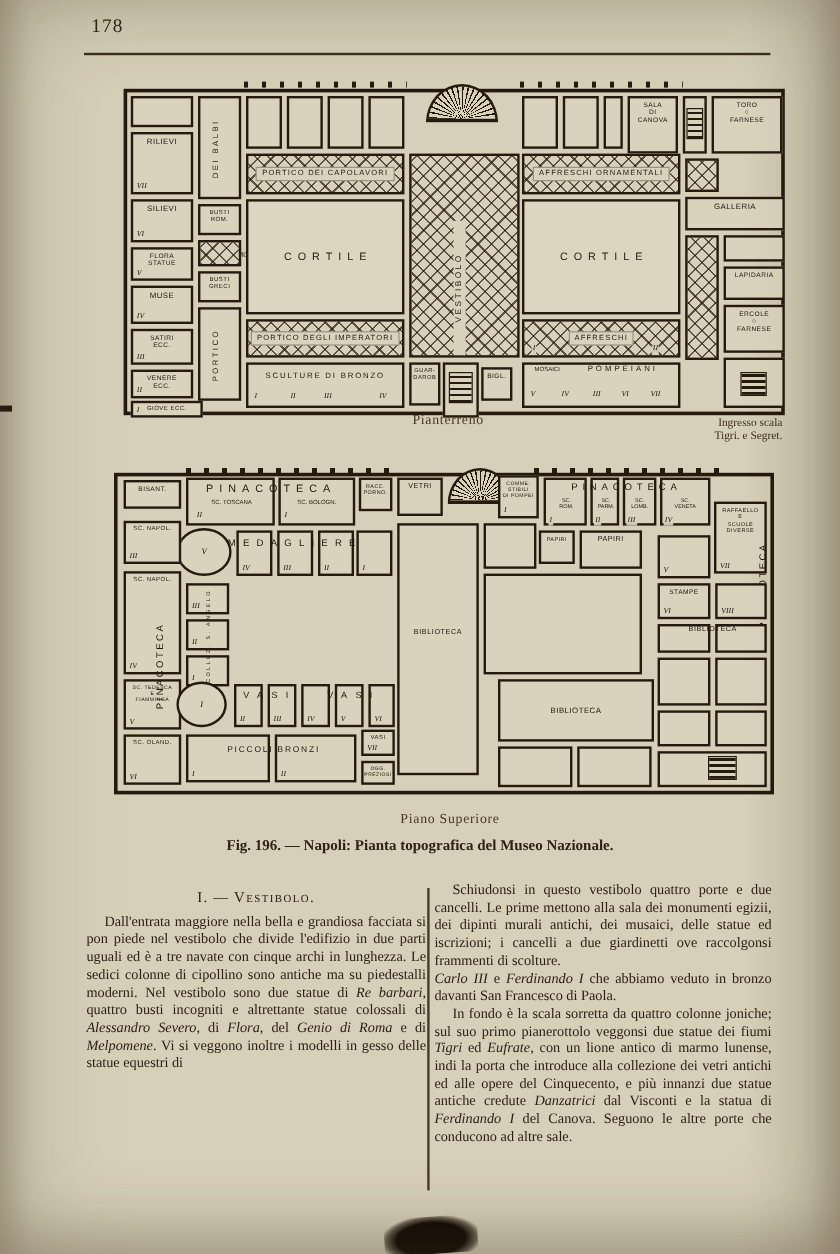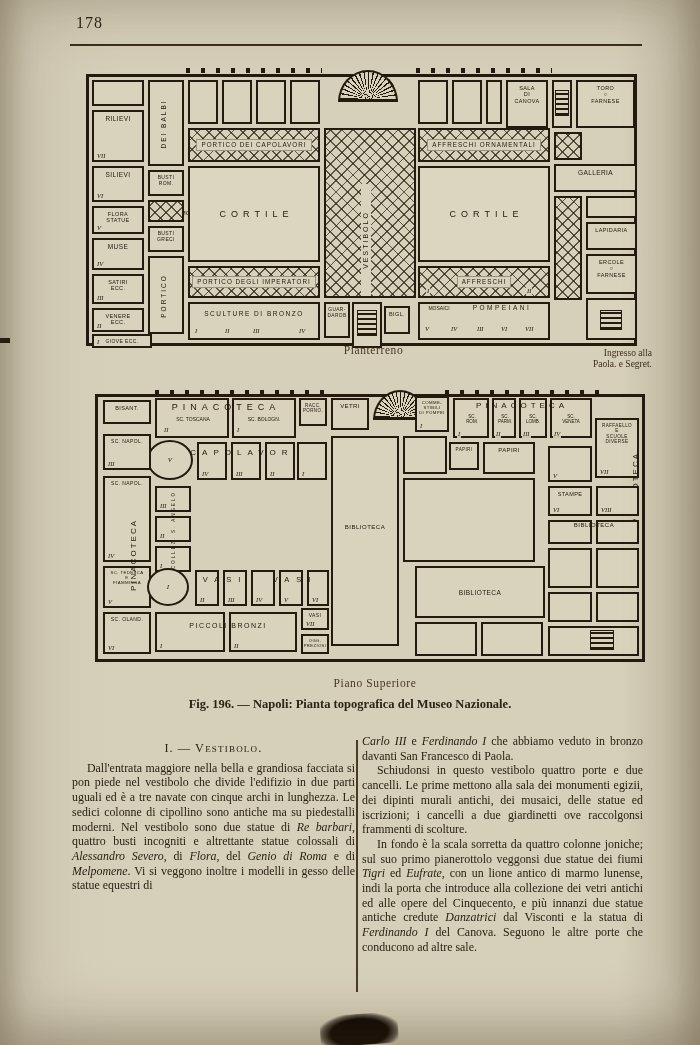--- a/index.html
+++ b/index.html
@@ -7,21 +7,21 @@
     background:linear-gradient(90deg,#c2bba3 0,#d2cbb5 26px,#d6cfb9 120px,#d6cfb9 620px,#cac3ac 672px,#b9b19a 700px);
     font-family:"Liberation Serif",serif;color:#2d2316;}
   .page::after{content:"";position:absolute;inset:0;pointer-events:none;
     box-shadow:inset 0 0 75px rgba(68,50,26,.30), inset 0 -18px 40px rgba(68,50,26,.18);}
   .pagenum{position:absolute;left:76px;top:14px;font-size:16px;letter-spacing:1px;}
   .running-title{position:absolute;left:0;right:0;top:18px;text-align:center;font-size:13px;letter-spacing:.4px;}
   .rule{position:absolute;left:70px;width:572px;top:44px;height:2px;background:#3b2f1d;}
 
   
   .plan{position:absolute;font-family:"Liberation Sans",sans-serif;color:#1f170c;}
-  #plan1{left:86px;top:66px;width:557px;height:292px;}
+  #plan1{left:103px;top:66px;width:557px;height:292px;}
   #plan2{left:95px;top:390px;width:560px;height:282px;text-decoration:underline;}
   .pe{position:absolute;box-sizing:border-box;font-size:6.5px;line-height:1.15;}
   .frame{border:3.5px solid #241b0e;}
   .room{border:2px solid #241b0e;background:#d9d3bd;}
   .room .plab{text-align:center;padding-top:3px;letter-spacing:.4px;}
   .court{border:2.5px solid #241b0e;background:#dcd6c0;display:flex;align-items:center;justify-content:center;}
   .court .plab{font-size:9px;letter-spacing:5px;padding-left:5px;white-space:nowrap;}
   .hatch{border:2px solid #241b0e;background-color:#d7d1bb;display:flex;align-items:center;justify-content:center;
     background-image:repeating-linear-gradient(45deg,rgba(38,28,14,.7) 0 1.3px,transparent 1.3px 8px),
                      repeating-linear-gradient(-45deg,rgba(38,28,14,.7) 0 1.3px,transparent 1.3px 8px);}
@@ -194,22 +194,22 @@
         <div class="plab">LAPIDARIA</div>
       </div>
       <div class="pe room" style="left: 500px; top: 188px; width: 51px; height: 40px; font-size: 5.5px;">
         <div class="plab">ERCOLE<br>○<br>FARNESE</div>
       </div>
       <div class="pe room" style="left: 500px; top: 232px; width: 51px; height: 42px;"></div>
       <div class="pe stair" style="left: 514px; top: 244px; width: 22px; height: 20px;"></div>
     </div>
   <div id="cap1" class="plan-caption">Pianterreno</div>
   <div class="ingresso">
-    <span>Ingresso alla</span><br>
-    <span>Paola. e Segret.</span>
+    <span>Ingresso scala</span><br>
+    <span>Tigri. e Segret.</span>
   </div>
 
   <div id="plan2" class="plan">
       <div class="pe frame" style="left: 0px; top: 4px; width: 550px; height: 268px;"></div>
       <div class="pe ticks" style="left: 60px; top: 0px; width: 180px;"></div>
       <div class="pe ticks" style="left: 350px; top: 0px; width: 160px;"></div>
       <div class="pe room" style="left: 8px; top: 10px; width: 48px; height: 24px; font-size: 5.5px;">
         <div class="plab">BISANT.</div>
       </div>
       <div class="pe room" style="left: 60px; top: 8px; width: 74px; height: 40px;"></div>
@@ -275,21 +275,21 @@
       <div class="pe room" style="left: 136px; top: 52px; width: 30px; height: 38px;">
         <span class="rnum">III</span>
       </div>
       <div class="pe room" style="left: 170px; top: 52px; width: 30px; height: 38px;">
         <span class="rnum">II</span>
       </div>
       <div class="pe room" style="left: 202px; top: 52px; width: 30px; height: 38px;">
         <span class="rnum">I</span>
       </div>
       <div class="pe label" style="left: 72px; top: 58px; width: 158px; font-size: 8px; letter-spacing: 6px;">
-        <div class="plab">CAPOLAVORI</div>
+        <div class="plab">MEDAGLIERE</div>
       </div>
       <div class="pe room" style="left: 8px; top: 44px; width: 48px; height: 36px; font-size: 5px;">
         <div class="plab">SC. NAPOL.</div>
         <span class="rnum">III</span>
       </div>
       <div class="pe room" style="left: 8px; top: 86px; width: 48px; height: 86px; font-size: 5px;">
         <div class="plab">SC. NAPOL.</div>
         <span class="rnum">IV</span>
       </div>
       <div class="pe room" style="left: 8px; top: 176px; width: 48px; height: 42px; font-size: 4.3px;">
@@ -397,20 +397,20 @@
   <div id="cap2" class="plan-caption">Piano Superiore</div>
 
   <div class="fig-caption">Fig. 196. — Napoli: Pianta topografica del Museo Nazionale.</div>
 
   <div class="colrule"></div>
   <div id="col-left" class="col">
       <div class="t-heading"><span>I. — </span><span class="sc">Vestibolo.</span></div>
       <p class="t-par ind"><span>Dall'entrata maggiore nella bella e grandiosa facciata si pon piede nel vestibolo che divide l'edifizio in due parti uguali ed è a tre navate con cinque archi in lunghezza. Le sedici colonne di cipollino sono antiche ma su piedestalli moderni. Nel vestibolo sono due statue di </span><i>Re barbari</i><span>, quattro busti incogniti e altrettante statue colossali di </span><i>Alessandro Severo</i><span>, di </span><i>Flora</i><span>, del </span><i>Genio di Roma</i><span> e di </span><i>Melpomene</i><span>. Vi si veggono inoltre i modelli in gesso delle statue equestri di</span></p>
     </div>
   <div id="col-right" class="col">
+      <p class="t-par ind"><span>Schiudonsi in questo vestibolo quattro porte e due cancelli. Le prime mettono alla sala dei monumenti egizii, dei dipinti murali antichi, dei musaici, delle statue ed iscrizioni; i cancelli a due giardinetti ove raccolgonsi frammenti di scolture.</span></p>
       <p class="t-par"><i>Carlo III</i><span> e </span><i>Ferdinando I</i><span> che abbiamo veduto in bronzo davanti San Francesco di Paola.</span></p>
-      <p class="t-par ind"><span>Schiudonsi in questo vestibolo quattro porte e due cancelli. Le prime mettono alla sala dei monumenti egizii, dei dipinti murali antichi, dei musaici, delle statue ed iscrizioni; i cancelli a due giardinetti ove raccolgonsi frammenti di scolture.</span></p>
       <p class="t-par ind"><span>In fondo è la scala sorretta da quattro colonne joniche; sul suo primo pianerottolo veggonsi due statue dei fiumi </span><i>Tigri</i><span> ed </span><i>Eufrate</i><span>, con un lione antico di marmo lunense, indi la porta che introduce alla collezione dei vetri antichi ed alle opere del Cinquecento, e più innanzi due statue antiche credute </span><i>Danzatrici</i><span> dal Visconti e la statua di </span><i>Ferdinando I</i><span> del Canova. Seguono le altre porte che conducono ad altre sale.</span></p>
     </div>
 
   <div class="smudge"></div>
   <div class="margin-mark"></div>
 </div>
 
 </body></html>

